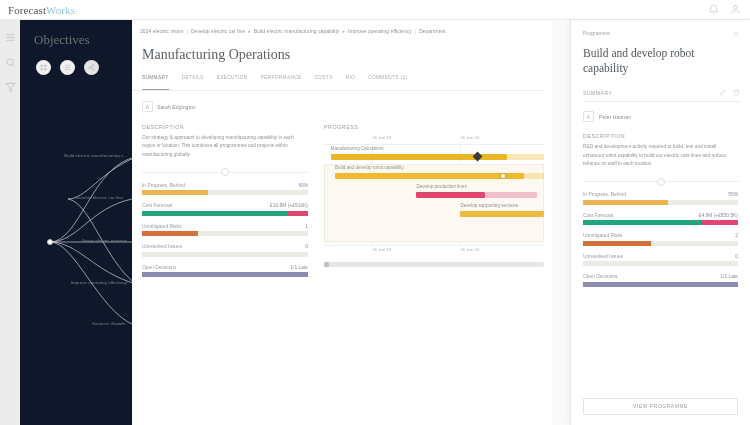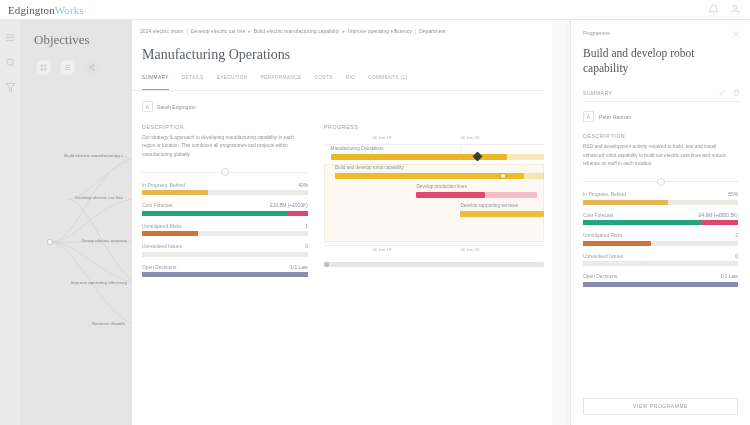--- a/index.html
+++ b/index.html
@@ -36,21 +36,21 @@
     position: absolute; top: 20px; left: 0; width: 20px; height: 405px;
     background: #ebebeb;
     display: flex; flex-direction: column; align-items: center;
     padding-top: 12px; gap: 14px;
   }
   .rail-ico { width: 11px; height: 11px; opacity: .38; }
 
   
   .objpanel {
     position: absolute; top: 20px; left: 20px; width: 130px; height: 405px;
-    background: #e5e5e5;
+    background: #0f172a;
     border-right: 1px solid #ececec;
     overflow: hidden;
   }
   .obj-title {
     font-family: "Liberation Serif", serif;
     font-size: 13px; color: #6c7276; padding: 12px 0 0 14px; font-weight: 400;
   }
   .obj-btns { display: flex; gap: 9px; padding: 12px 0 0 16px; }
   .obj-btn {
     width: 15px; height: 15px; border-radius: 50%;
@@ -213,21 +213,21 @@
     font-size: 4.9px; letter-spacing: .6px; color: #9aa0a5; background: #fff;
   }
 </style>
 </head>
 <body>
 
 <div class="app">
 
   <div class="topbar">
     <div class="brand">
-      <span class="b1">Edgington</span><span class="b2">Works</span><span class="dot">·</span>
+      <span class="b1">Forecast</span><span class="b2">Works</span><span class="dot">·</span>
     </div>
     <div class="topbar-right">
       <svg class="tb-ico" viewBox="0 0 24 24" fill="none" stroke="#999" stroke-width="2">
         <path d="M18 8a6 6 0 10-12 0c0 7-3 9-3 9h18s-3-2-3-9"></path>
           <path d="M13.7 21a2 2 0 01-3.4 0"></path>
       </svg>
       <svg class="tb-ico" viewBox="0 0 24 24" fill="none" stroke="#999" stroke-width="2">
         <path d="M20 21v-2a4 4 0 00-4-4H8a4 4 0 00-4 4v2"></path>
           <circle cx="12" cy="7" r="4"></circle>
       </svg>

